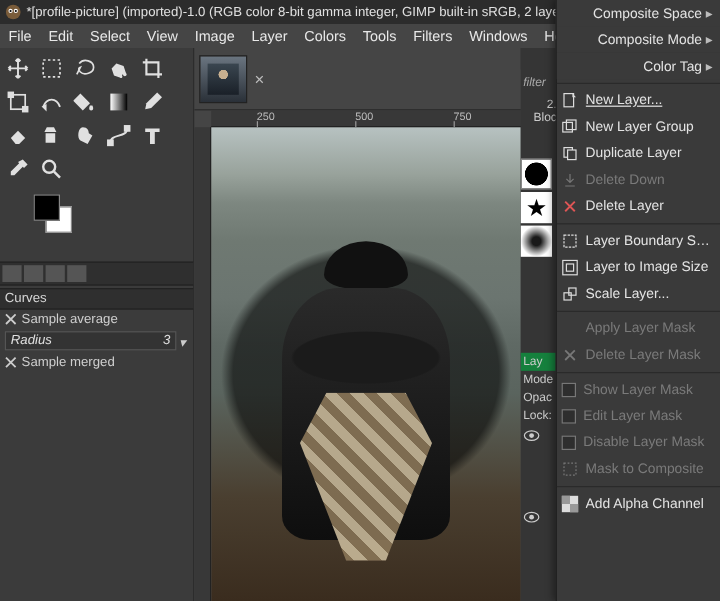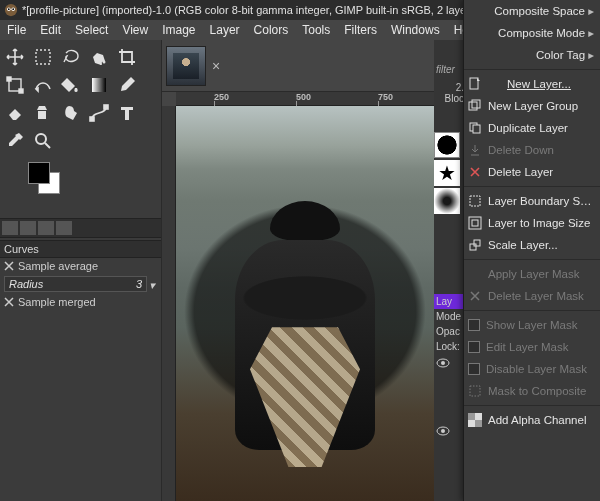--- a/index.html
+++ b/index.html
@@ -27,21 +27,21 @@
   .opt-row .x { width: 10px; height: 10px; }
   .radius-row { display: flex; align-items: flex-end; padding: 2px 4px; font-size: 11px; font-style: italic; }
   .radius-row .field { flex: 1; background: #333; border: 1px solid #555; color: #e0e0e0; padding: 1px 4px; font-size: 11px; display: flex; justify-content: space-between; }
 
   
   .canvas-col { position: absolute; left: 162px; top: 40px; width: 272px; height: 461px; background: #454545; }
   .thumb-bar { height: 52px; border-bottom: 1px solid #2a2a2a; display: flex; align-items: center; padding: 4px; gap: 4px; }
   .thumb { width: 40px; height: 40px; background: linear-gradient(#6a7580,#2a3038); border: 1px solid #222; position: relative; }
   .thumb::after { content: ""; position: absolute; inset: 6px; background: radial-gradient(circle at 50% 35%, #c8b090 0 18%, transparent 19%), linear-gradient(#3a4650,#1a2028); }
   .thumb-x { color: #bdbdbd; font-size: 14px; margin-left: 2px; }
-  .ruler-top { position: absolute; left: 14px; right: 0; top: 52px; height: 14px; background: #383838; border-bottom: 1px solid #222; font-size: 9px; color: #bcbcbc; font-weight: bold; }
+  .ruler-top { position: absolute; left: 14px; right: 0; top: 52px; height: 14px; background: #383838; border-bottom: 1px solid #222; font-size: 9px; color: #bcbcbc; }
   .ruler-top .tick { position: absolute; top: 0; font-size: 9px; }
   .ruler-top .tick::before { content: ""; position: absolute; left: 0; top: 9px; width: 1px; height: 5px; background: #999; }
   .ruler-left { position: absolute; left: 0; top: 66px; width: 14px; bottom: 0; background: #383838; border-right: 1px solid #222; }
   .canvas { position: absolute; left: 14px; top: 66px; right: 0; bottom: 0; background: #4a4a4a; overflow: hidden; }
   .photo { width: 258px; height: 395px; background:
       radial-gradient(circle at 50% 44%, #0a0a0a 0 6%, transparent 6.2%),
       radial-gradient(circle at 50% 44%, #1a1a1a 0 9%, transparent 9.2%),
       radial-gradient(ellipse 78% 45% at 50% 52%, rgba(0,0,0,.55) 0 55%, transparent 60%),
       linear-gradient(180deg, #b7c2c1 0%, #98a29b 10%, #7d8780 16%, #6f7972 24%, #6b7570 36%, #5f6964 46%, #5a645e 56%, #4a3f30 78%, #3a2c1e 100%);
       position: relative;
@@ -75,21 +75,21 @@
   .ctx .item { display: flex; align-items: center; height: 22px; padding: 0 6px 0 4px; gap: 6px; white-space: nowrap; overflow: hidden; }
   .ctx .item.top { justify-content: flex-end; background: #3a3a3a; color: #e4e4e4; text-align: right; font-size: 11.5px; }
   .ctx .item.top .lbl::after { content: " \25B8"; color: #bbb; }
   .ctx .sep { height: 1px; background: #2a2a2a; margin: 3px 0; }
   .ctx .ico { width: 14px; height: 14px; flex: 0 0 14px; display: flex; align-items: center; justify-content: center; }
   .ctx .ico svg { width: 14px; height: 14px; }
   .ctx .lbl { flex: 1; overflow: hidden; text-overflow: ellipsis; }
   .ctx .item.disabled { color: #7a7a7a; }
   .ctx .hl { background: #4a4a4a; outline: 2px solid #d22; outline-offset: -1px; }
   .ctx .chk { width: 12px; height: 12px; border: 1px solid #777; background: #2e2e2e; flex: 0 0 12px; }
-  .u { text-decoration: underline; margin-left: 19px; }
+  .u { text-decoration: underline; }
   .mini-tabs { position: absolute; left: 434px; top: 40px; width: 30px; height: 18px; background: #2d2d2d; display: flex; }
   .mini-tabs div { width: 10px; height: 16px; margin: 1px; }
   .mini-tabs .ta { background: #d88; }
   .mini-tabs .tb { background: #369; }
   .mini-tabs .tc { background: #8a5; }
 </style>
 </head>
 <body>
 
 <div class="root">
@@ -286,21 +286,21 @@
     <div class="brush-imgs">
       <div class="b1"></div>
       <div class="b2">★</div>
       <div class="b3"></div>
     </div>
     <div class="right-labels">
       <div>Basic</div>
       <div>Spaci</div>
     </div>
     <div class="layers-frag">
-      <div style="background:#6d28d9"><span>Lay</span></div>
+      <div style="background:#15803d"><span>Lay</span></div>
       <div>Mode</div>
       <div>Opac</div>
       <div>Lock:</div>
       <div style="height:18px;display:flex;align-items:center">
           <svg width="14" height="12">
             <ellipse cx="7" cy="6" rx="6" ry="4" fill="none" stroke="#ccc"></ellipse>
             <circle cx="7" cy="6" r="2" fill="#ccc"></circle>
           </svg>
         </div>
       <div style="height:50px"></div>

